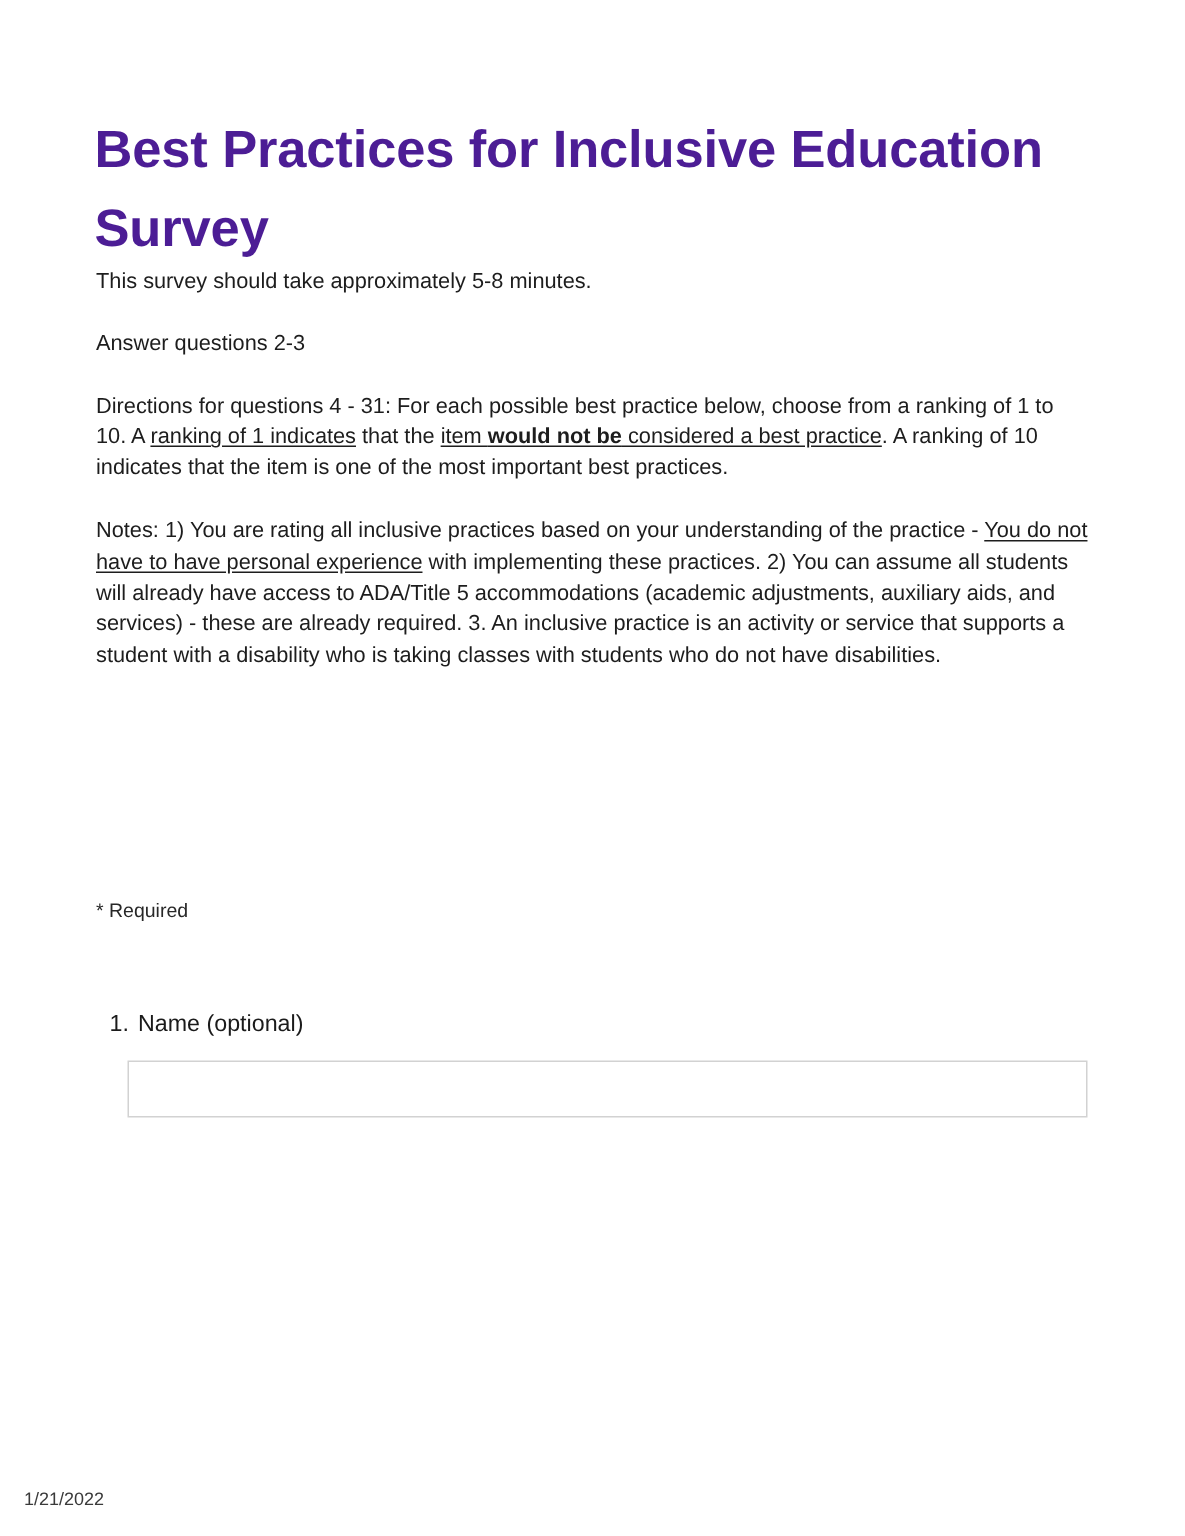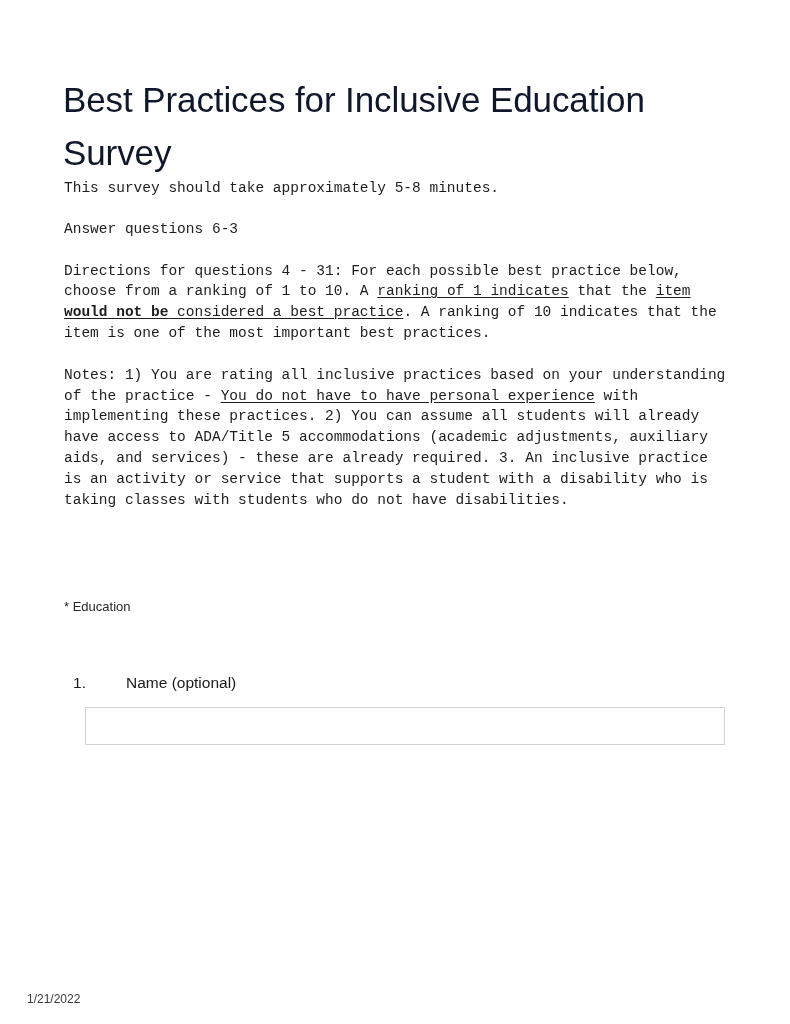--- a/index.html
+++ b/index.html
@@ -25,38 +25,37 @@
   }
 
   
   .doc-title {
     position: absolute;
     left: 63px;
     top: 50px;
     width: 665px;
     font-size: 35px;
     line-height: 53px;
-    font-weight: 400;
-    color: #0f172a;
+    font-weight: 700;
+    color: #4c1d95;
     letter-spacing: -0.1px;
   }
 
   
   .intro {
     position: absolute;
     left: 64px;
     top: 178px;
     width: 662px;
     font-size: 14.5px;
     line-height: 20.8px;
     color: #1d1d1d;
   }
   .intro p {
     margin: 0 0 20.5px 0;
-    font-family: Liberation Mono, monospace;
   }
   .intro p.tight {
     margin-bottom: 20.5px;
   }
   .intro p.para {
     margin-bottom: 21px;
   }
   .intro p:last-child {
     margin-bottom: 0;
   }
@@ -88,21 +87,20 @@
     color: #1b1b1b;
   }
   .q-number {
     width: 22px;
     flex: 0 0 22px;
     text-align: right;
     margin-right: 6px;
   }
   .q-label {
     flex: 1 1 auto;
-    margin-left: 34px;
   }
   .q-input {
     margin-left: 21px;
     margin-top: 13px;
     width: 640px;
     height: 38px;
     box-sizing: border-box;
     border: 1px solid #d2d2d2;
     background: #ffffff;
     font-family: "Liberation Sans", "DejaVu Sans", sans-serif;
@@ -110,48 +108,48 @@
     color: #1b1b1b;
     padding: 4px 9px;
     outline: none;
     border-radius: 0;
   }
   .q-input::placeholder { color: #9a9a9a; }
 
   
   .footer-date {
     position: absolute;
-    left: 27px;
+    left: 16px;
     top: 991px;
     font-size: 12px;
     line-height: 16px;
     color: #3a3a3a;
   }
 </style>
 </head>
 <body>
 
 <div class="page">
 
   <h1 class="doc-title">Best Practices for Inclusive Education Survey</h1>
 
   <div class="intro">
 
     <p class="tight">This survey should take approximately 5-8 minutes.</p>
 
 
-    <p class="tight">Answer questions 6-3</p>
+    <p class="tight">Answer questions 2-3</p>
 
     <p class="para"><span>Directions for questions 4 - 31: For each possible best practice below, choose from a ranking of 1 to 10. A </span><span class="u">ranking of 1 indicates</span><span> that the </span><span class="u">item </span><span class="bu">would not be</span><span class="u"> considered a best practice</span><span>. A ranking of 10 indicates that the item is one of the most important best practices.</span></p>
 
     <p><span>Notes: 1) You are rating all inclusive practices based on your understanding of the practice - </span><span class="u">You do not have to have personal experience</span><span> with implementing these practices. 2) You can assume all students will already have access to ADA/Title 5 accommodations (academic adjustments, auxiliary aids, and services) - these are already required. 3. An inclusive practice is an activity or service that supports a student with a disability who is taking classes with students who do not have disabilities.</span></p>
 
   </div>
 
-  <div class="required-note">* Education</div>
+  <div class="required-note">* Required</div>
 
   <div class="question">
     <div class="q-header">
       <span class="q-number">1.</span>
       <span class="q-label">Name (optional)</span>
     </div>
     <input class="q-input" type="text" value="" style="">
   </div>
 
   <div class="footer-date">1/21/2022</div>

